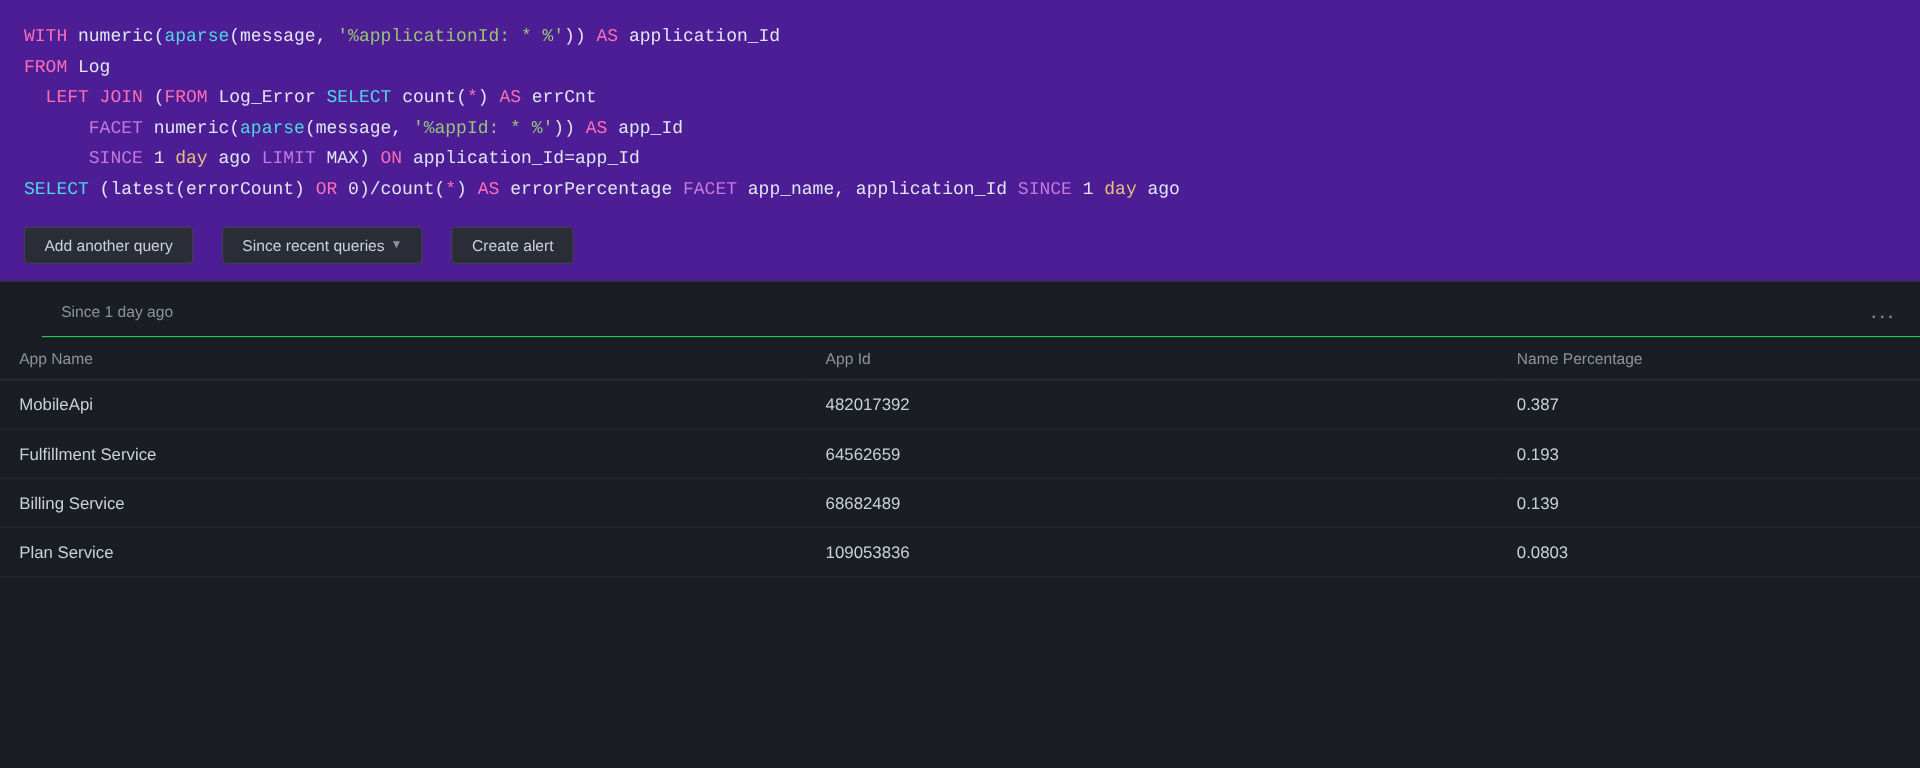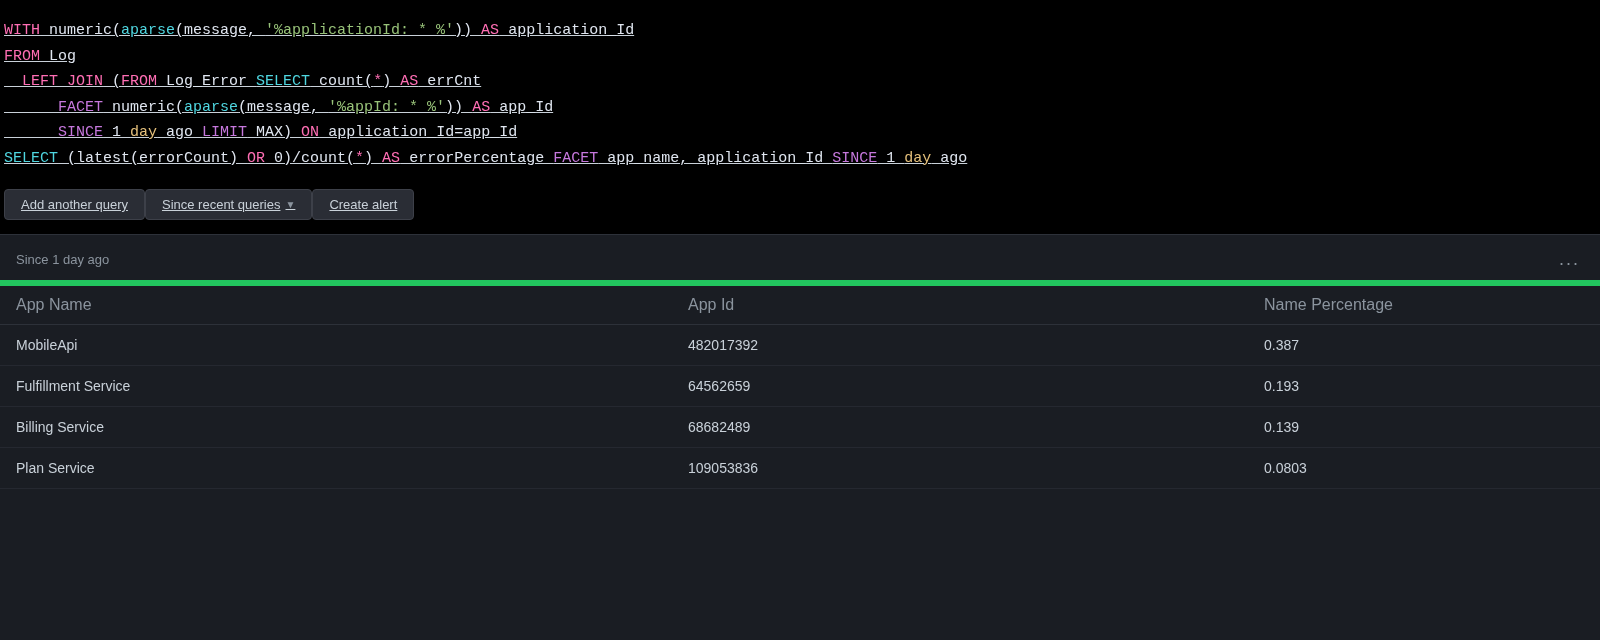--- a/index.html
+++ b/index.html
@@ -7,44 +7,43 @@
     body {
       background-color: #1a1d23;
       color: #c9d1d9;
       font-family: -apple-system, BlinkMacSystemFont, 'Segoe UI', sans-serif;
       font-size: 14px;
       width: 1600px;
       min-height: 640px;
     }
 
     .query-editor {
-      background-color: #000000;
-      padding: 18px 16px 14px 4px;
+      background-color: #4c1d95;
+      padding: 18px 16px 14px 20px;
       border-bottom: 1px solid #2d3139;
-      text-decoration: underline;
     }
 
     .code-block {
       font-family: 'Courier New', Courier, monospace;
       font-size: 15px;
       line-height: 1.7;
       white-space: pre;
     }
 
     .kw-pink    { color: #ff6eb4; }
     .kw-white   { color: #e0e6f0; }
     .kw-cyan    { color: #4fd6e0; }
     .kw-yellow  { color: #e5c07b; }
     .kw-purple  { color: #c678dd; }
     .kw-green   { color: #98c379; }
 
     .toolbar {
       display: flex;
       align-items: center;
-      gap: 0;
+      gap: 24px;
       margin-top: 18px;
     }
 
     .toolbar-btn {
       background: #2a2d35;
       border: 1px solid #3d4049;
       color: #c9d1d9;
       padding: 7px 16px;
       border-radius: 4px;
       font-size: 13px;
@@ -62,21 +61,22 @@
     .results-panel {
       background-color: #1a1d23;
       padding: 0;
     }
 
     .results-header {
       display: flex;
       align-items: center;
       justify-content: space-between;
       padding: 14px 16px 10px 16px;
-      border-bottom: 6px solid #22c55e;
+      border-bottom: 1px solid #22c55e;
+      margin-left: 35px;
     }
 
     .since-label {
       color: #8b949e;
       font-size: 13px;
     }
 
     .more-btn {
       color: #8b949e;
       cursor: pointer;
@@ -92,21 +92,21 @@
 
     thead tr {
       border-bottom: 1px solid #2d3139;
     }
 
     th {
       text-align: left;
       padding: 10px 16px;
       color: #8b949e;
       font-weight: 400;
-      font-size: 16px;
+      font-size: 13px;
     }
 
     td {
       padding: 12px 16px;
       font-size: 14px;
       color: #c9d1d9;
     }
 
     tbody tr {
       border-bottom: 1px solid #252830;

